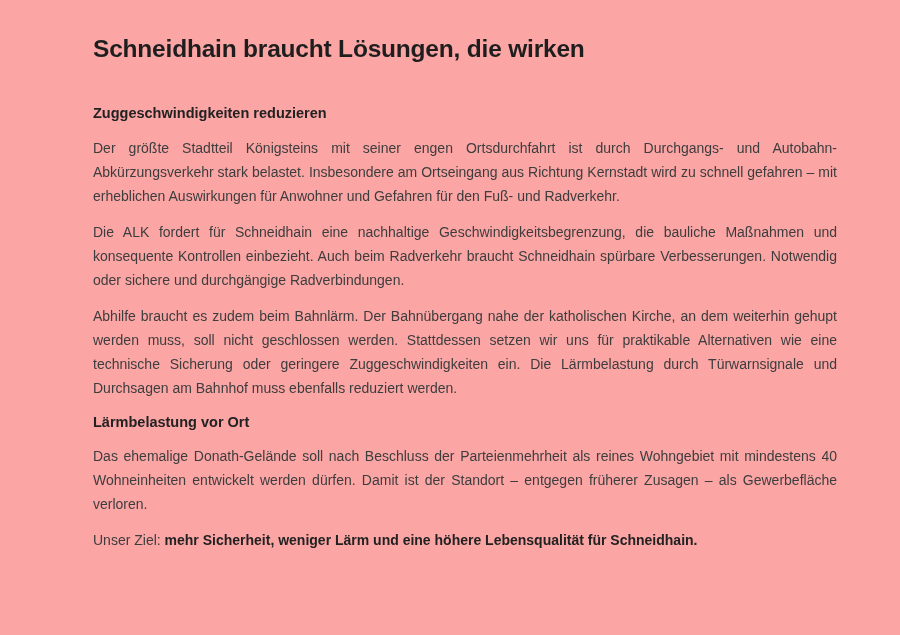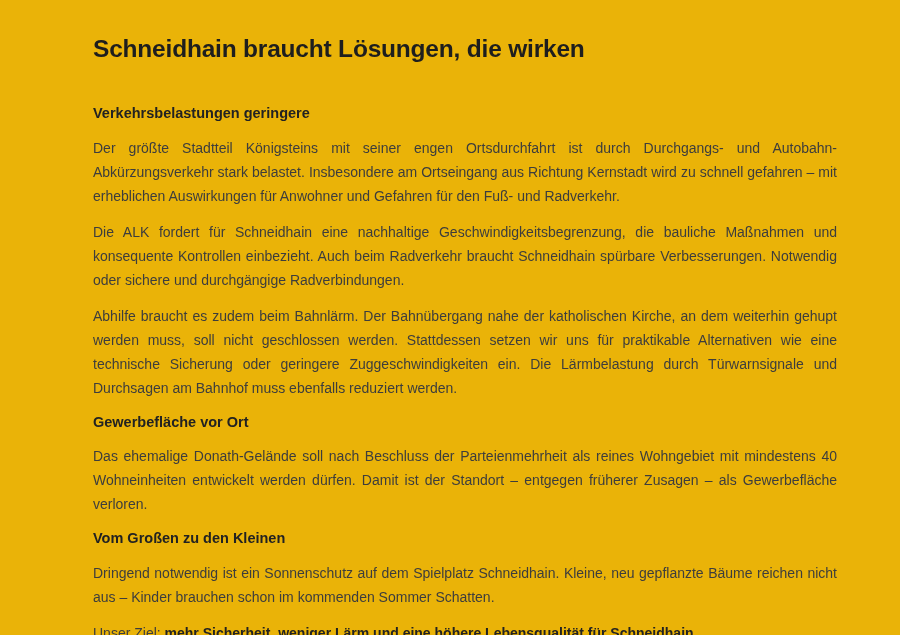--- a/index.html
+++ b/index.html
@@ -11,21 +11,21 @@
     width: 900px;
     height: 635px;
     overflow: hidden;
     font-family: "Liberation Sans", "DejaVu Sans", sans-serif;
   }
   .page {
     box-sizing: border-box;
     width: 900px;
     height: 635px;
     padding: 34px 63px 0 93px;
-    background: #eab308;
+    background: #fca5a5;
   }
   h1.doc-title {
     margin: 0 0 42px 0;
     font-size: 24.5px;
     line-height: 1.2;
     font-weight: bold;
     color: #1e1e1e;
     letter-spacing: -0.2px;
   }
   h2.section-heading {
@@ -54,31 +54,27 @@
   }
 </style>
 </head>
 <body>
 
 <div class="page">
 
   <h1 class="doc-title">Schneidhain braucht Lösungen, die wirken</h1>
 
   <section>
-    <h2 class="section-heading">Verkehrsbelastungen geringere</h2>
+    <h2 class="section-heading">Zuggeschwindigkeiten reduzieren</h2>
     <p class="body-paragraph">Der größte Stadtteil Königsteins mit seiner engen Ortsdurchfahrt ist durch Durchgangs- und Autobahn-Abkürzungsverkehr stark belastet. Insbesondere am Ortseingang aus Richtung Kernstadt wird zu schnell gefahren – mit erheblichen Auswirkungen für Anwohner und Gefahren für den Fuß- und Radverkehr.</p>
     <p class="body-paragraph">Die ALK fordert für Schneidhain eine nachhaltige Geschwindigkeitsbegrenzung, die bauliche Maßnahmen und konsequente Kontrollen einbezieht. Auch beim Radverkehr braucht Schneidhain spürbare Verbesserungen. Notwendig oder sichere und durchgängige Radverbindungen.</p>
     <p class="body-paragraph">Abhilfe braucht es zudem beim Bahnlärm. Der Bahnübergang nahe der katholischen Kirche, an dem weiterhin gehupt werden muss, soll nicht geschlossen werden. Stattdessen setzen wir uns für praktikable Alternativen wie eine technische Sicherung oder geringere Zuggeschwindigkeiten ein. Die Lärmbelastung durch Türwarnsignale und Durchsagen am Bahnhof muss ebenfalls reduziert werden.</p>
   </section>
 
   <section>
-    <h2 class="section-heading">Gewerbefläche vor Ort</h2>
+    <h2 class="section-heading">Lärmbelastung vor Ort</h2>
     <p class="body-paragraph">Das ehemalige Donath-Gelände soll nach Beschluss der Parteienmehrheit als reines Wohngebiet mit mindestens 40 Wohneinheiten entwickelt werden dürfen. Damit ist der Standort – entgegen früherer Zusagen – als Gewerbefläche verloren.</p>
   </section>
 
-  <section>
-    <h2 class="section-heading">Vom Großen zu den Kleinen</h2>
-    <p class="body-paragraph">Dringend notwendig ist ein Sonnenschutz auf dem Spielplatz Schneidhain. Kleine, neu gepflanzte Bäume reichen nicht aus – Kinder brauchen schon im kommenden Sommer Schatten.</p>
-  </section>
 
   <p class="closing-line"><span>Unser Ziel: </span><strong>mehr Sicherheit, weniger Lärm und eine höhere Lebensqualität für Schneidhain.</strong></p>
 
 </div>
 
 </body></html>

